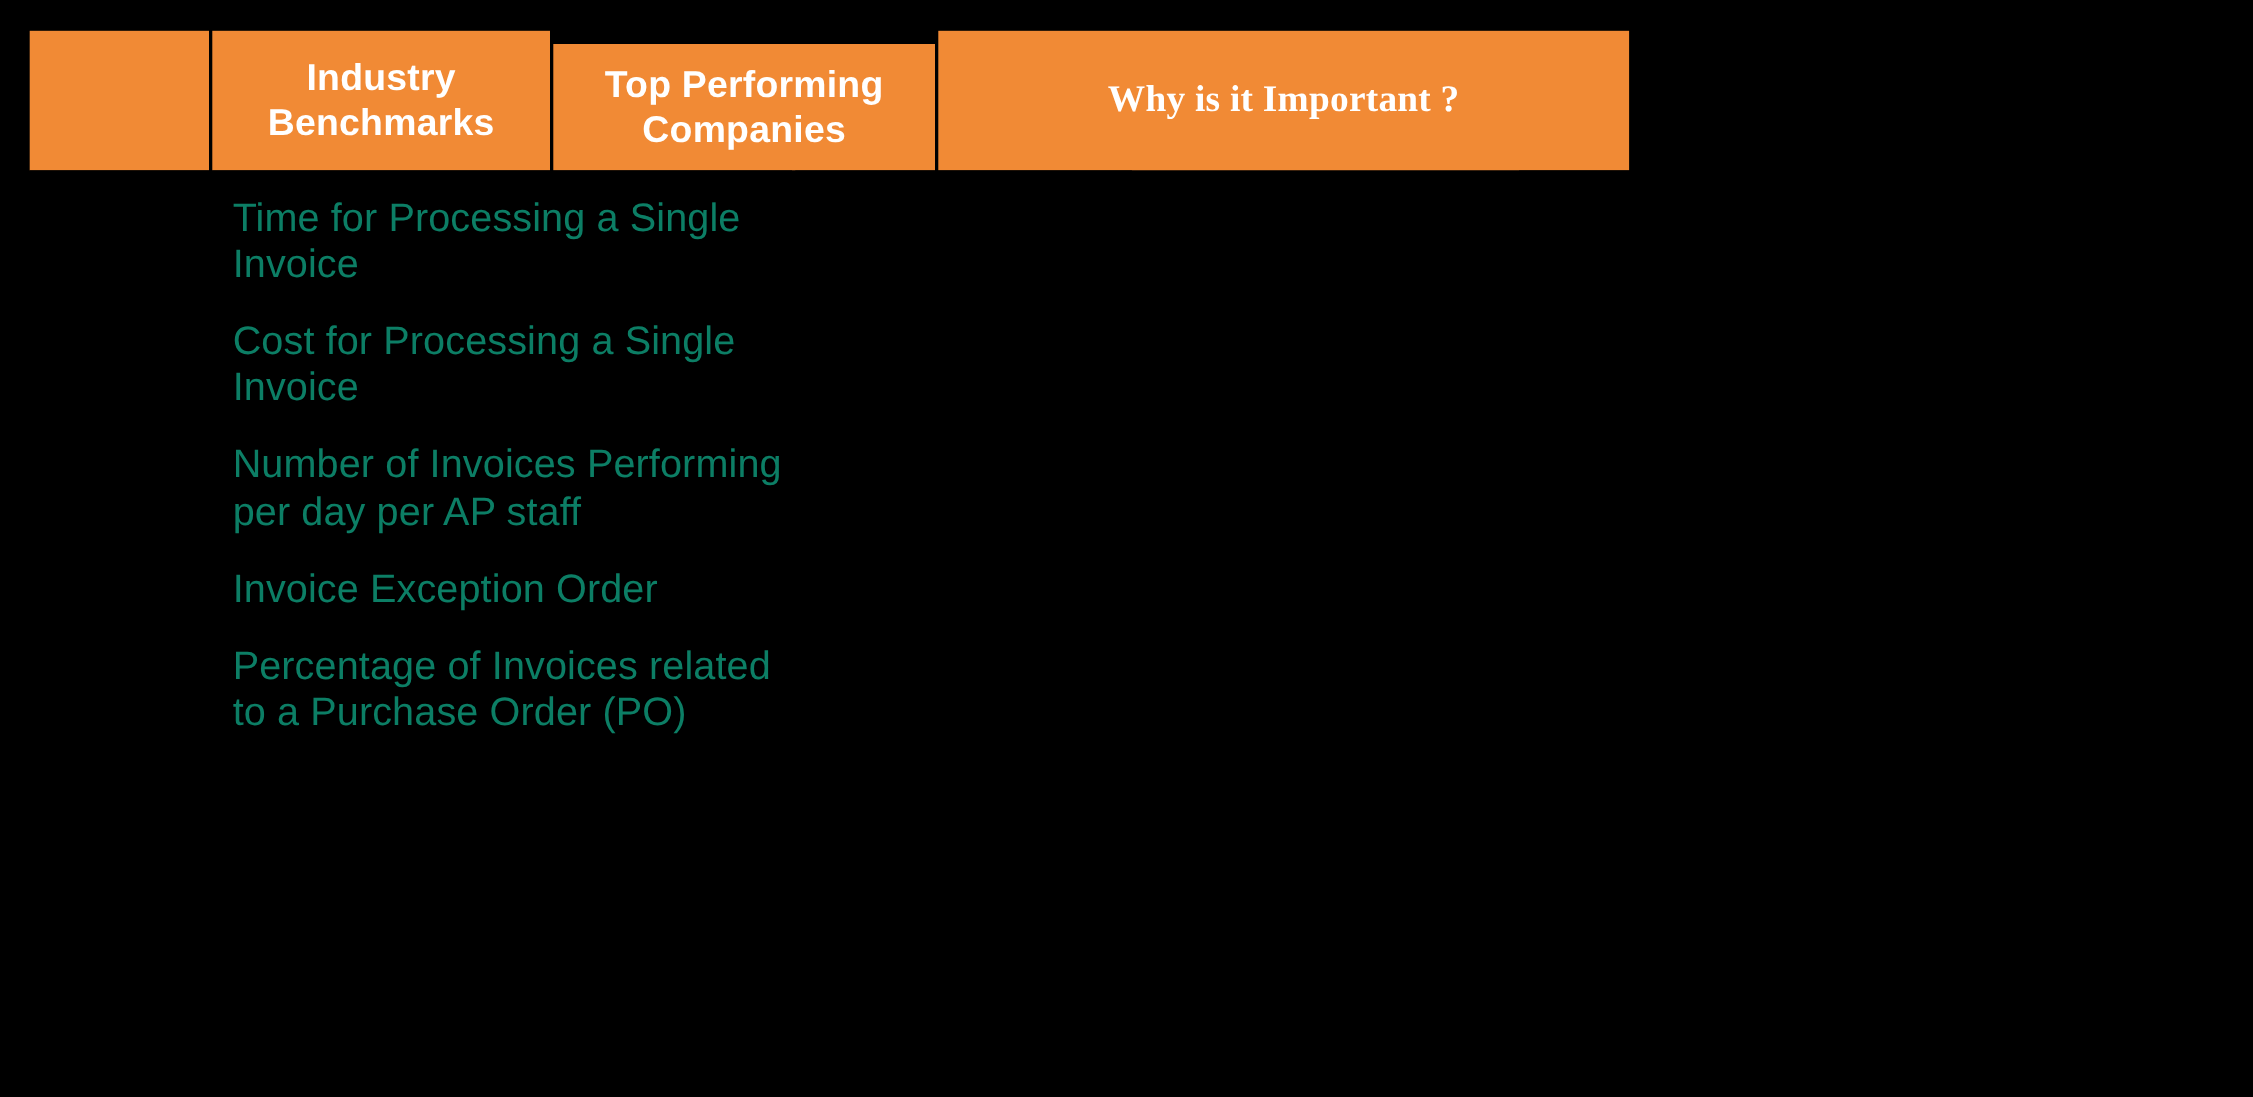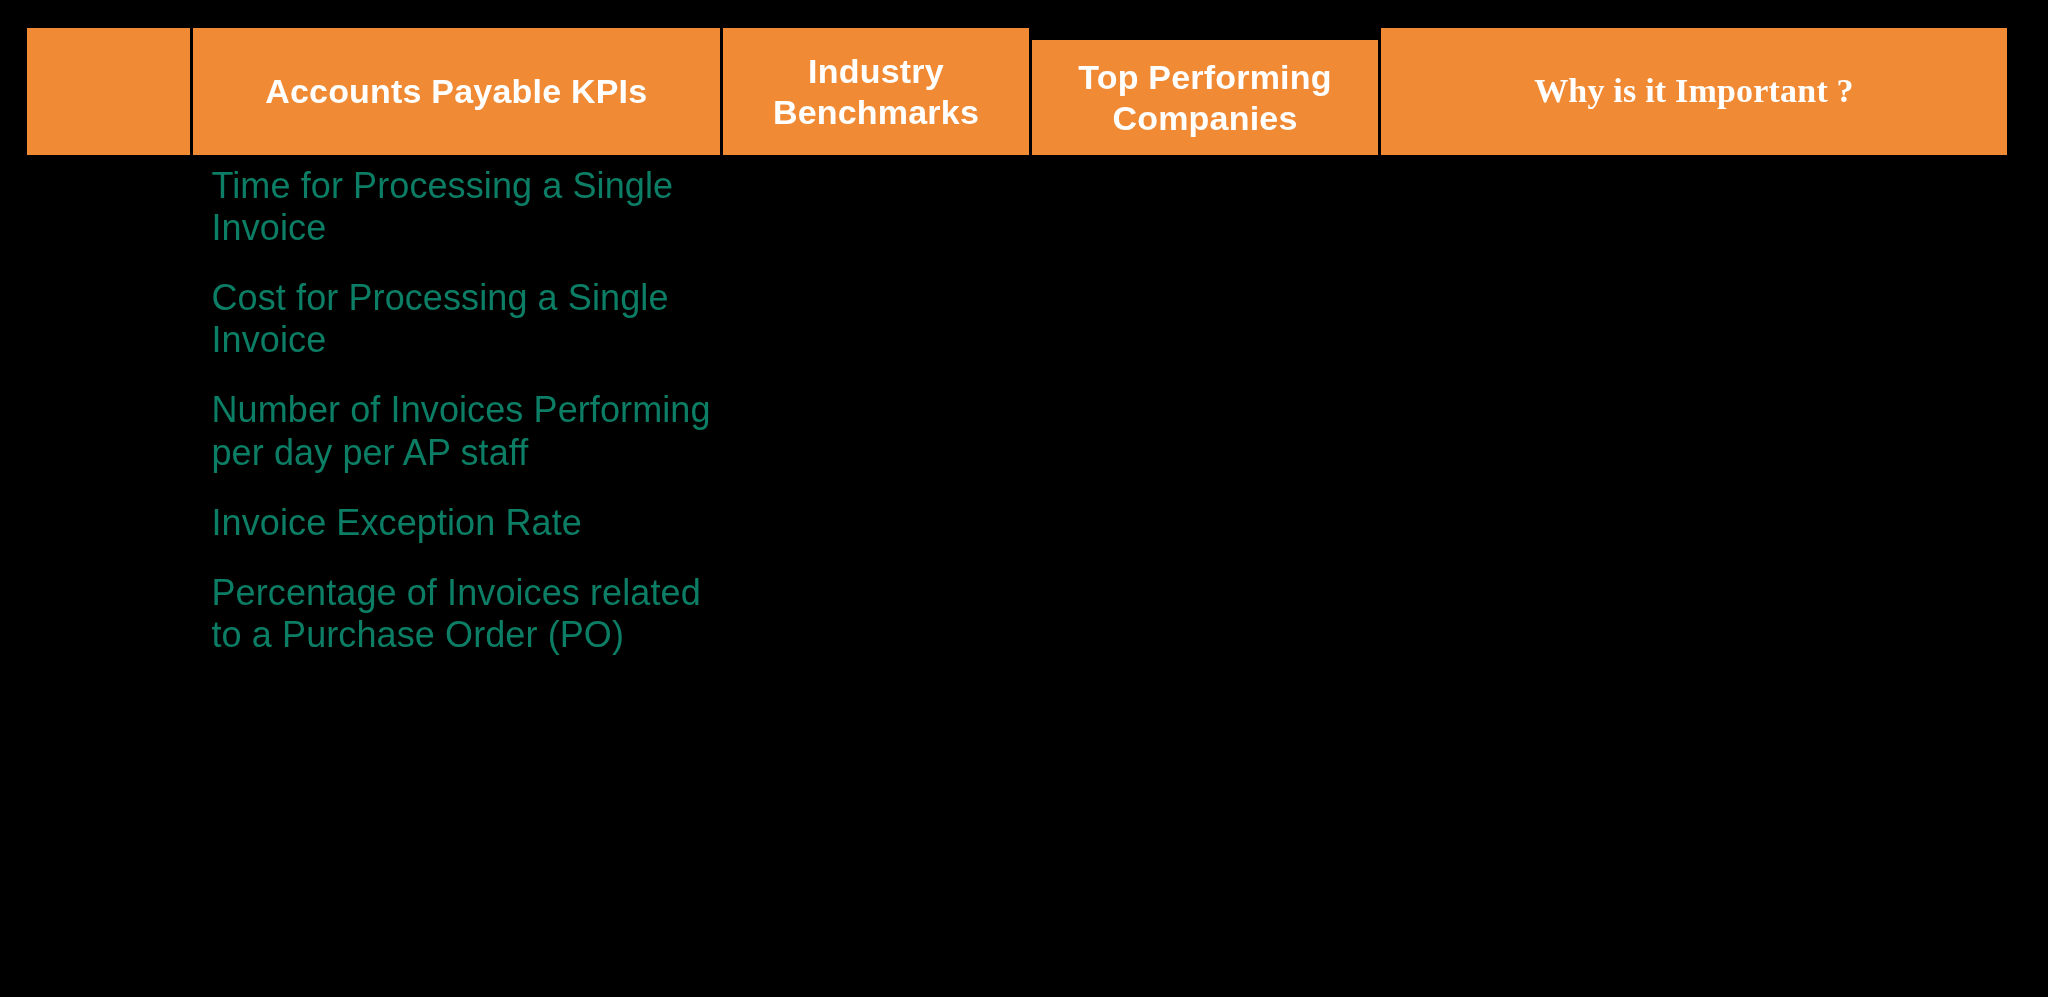--- a/index.html
+++ b/index.html
@@ -73,21 +73,21 @@
     width: 1980px;
     height: 842px;
     display: flex;
     background: #000000;
   }
 
   .body-col { height: 100%; background: #000000; }
   .body-col + .body-col { margin-left: 3px; }
 
   .kpi-list {
-    padding-top: 10px;
+    padding-top: 22px;
     padding-left: 19px;
     padding-right: 8px;
   }
 
   .kpi-item {
     color: #0C7E65;
     font-size: 36px;
     line-height: 1.17;
     font-weight: 400;
     letter-spacing: 0.1px;
@@ -107,23 +107,20 @@
 <body>
 
 <div class="table-root">
 
   <div class="header-row">
 
     <div class="header-cell col-0">
       <span class="hdr-text"></span>
     </div>
 
-    <div class="header-cell col-1">
-      <span class="hdr-text">Accounts Payable KPIs</span>
-    </div>
 
     <div class="header-cell col-2">
       <span class="hdr-text">Industry Benchmarks</span>
     </div>
 
     <div class="header-cell col-3">
       <span class="hdr-text">Top Performing Companies</span>
     </div>
 
     <div class="header-cell col-4">
@@ -136,21 +133,21 @@
 
     <div class="body-col col-0">
       <div class="empty-cell"></div>
     </div>
 
     <div class="body-col col-1">
       <div class="kpi-list">
         <div class="kpi-item">Time for Processing a Single Invoice</div>
         <div class="kpi-item">Cost for Processing a Single Invoice</div>
         <div class="kpi-item">Number of Invoices Performing per day per AP staff</div>
-        <div class="kpi-item">Invoice Exception Rate</div>
+        <div class="kpi-item">Invoice Exception Order</div>
         <div class="kpi-item">Percentage of Invoices related to a Purchase Order (PO)</div>
       </div>
     </div>
 
     <div class="body-col col-2">
       <div class="empty-cell"></div>
     </div>
 
     <div class="body-col col-3">
       <div class="empty-cell"></div>

